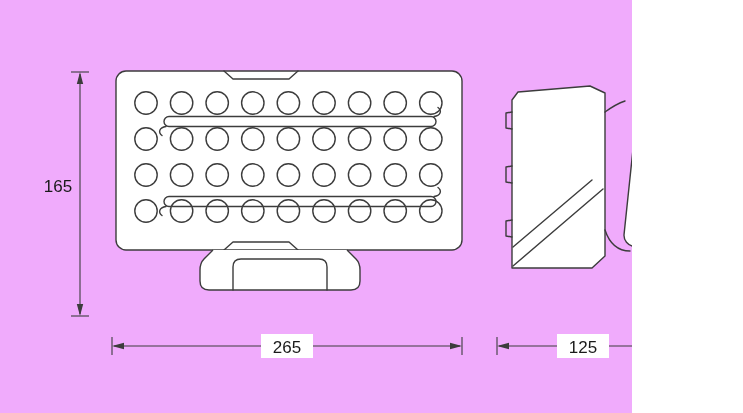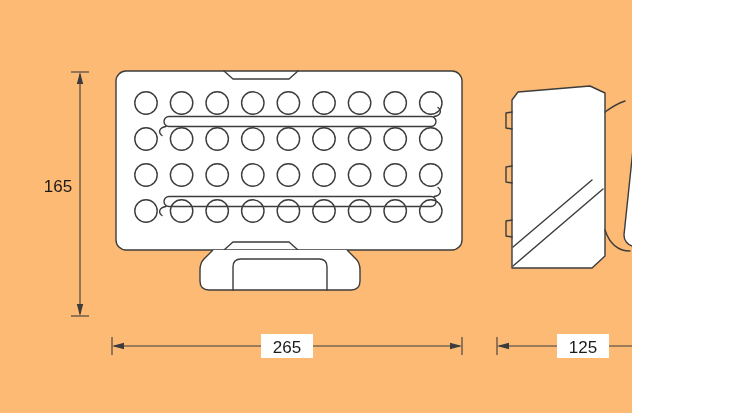--- a/index.html
+++ b/index.html
@@ -5,21 +5,21 @@
   html, body {
     margin: 0;
     padding: 0;
     background: #ffffff;
     font-family: "Liberation Sans", sans-serif;
   }
   .stage {
     position: relative;
     width: 632px;
     height: 413px;
-    background: #fdba74;
+    background: #f0abfc;
     overflow: hidden;
   }
   svg { display: block; }
 
   
   .ln   { stroke: #3c3c3c; stroke-width: 1.4; fill: none; stroke-linecap: round; stroke-linejoin: round; }
   .lnw  { stroke: #3c3c3c; stroke-width: 1.4; fill: #ffffff; stroke-linejoin: round; }
   .thin { stroke: #3c3c3c; stroke-width: 1.1; fill: none; stroke-linecap: butt; }
   .arrow   { fill: #3c3c3c; stroke: none; }
   .labelbg { fill: #ffffff; stroke: none; }

